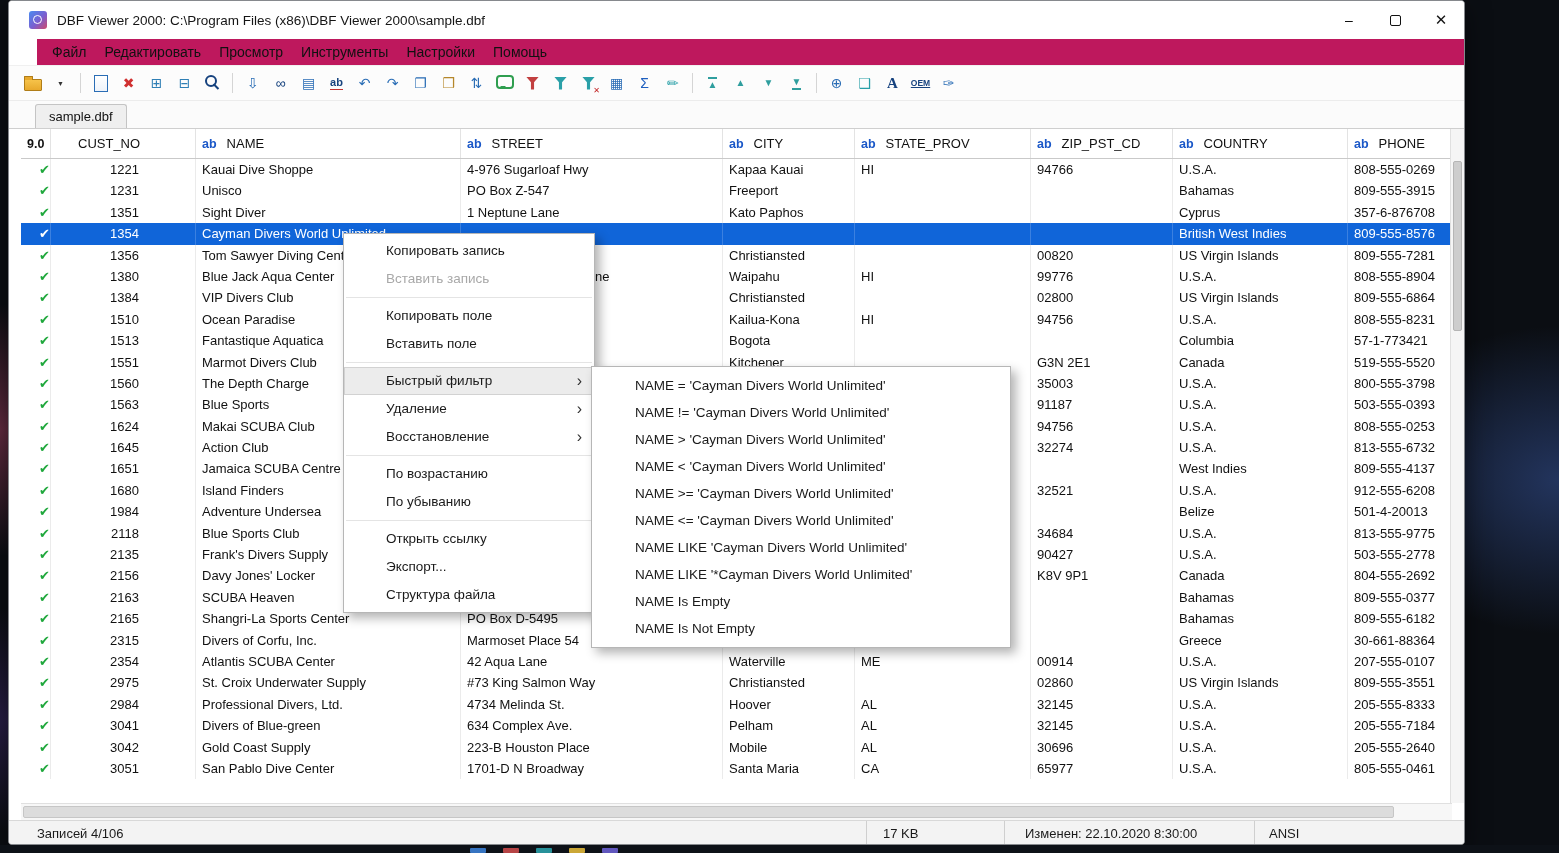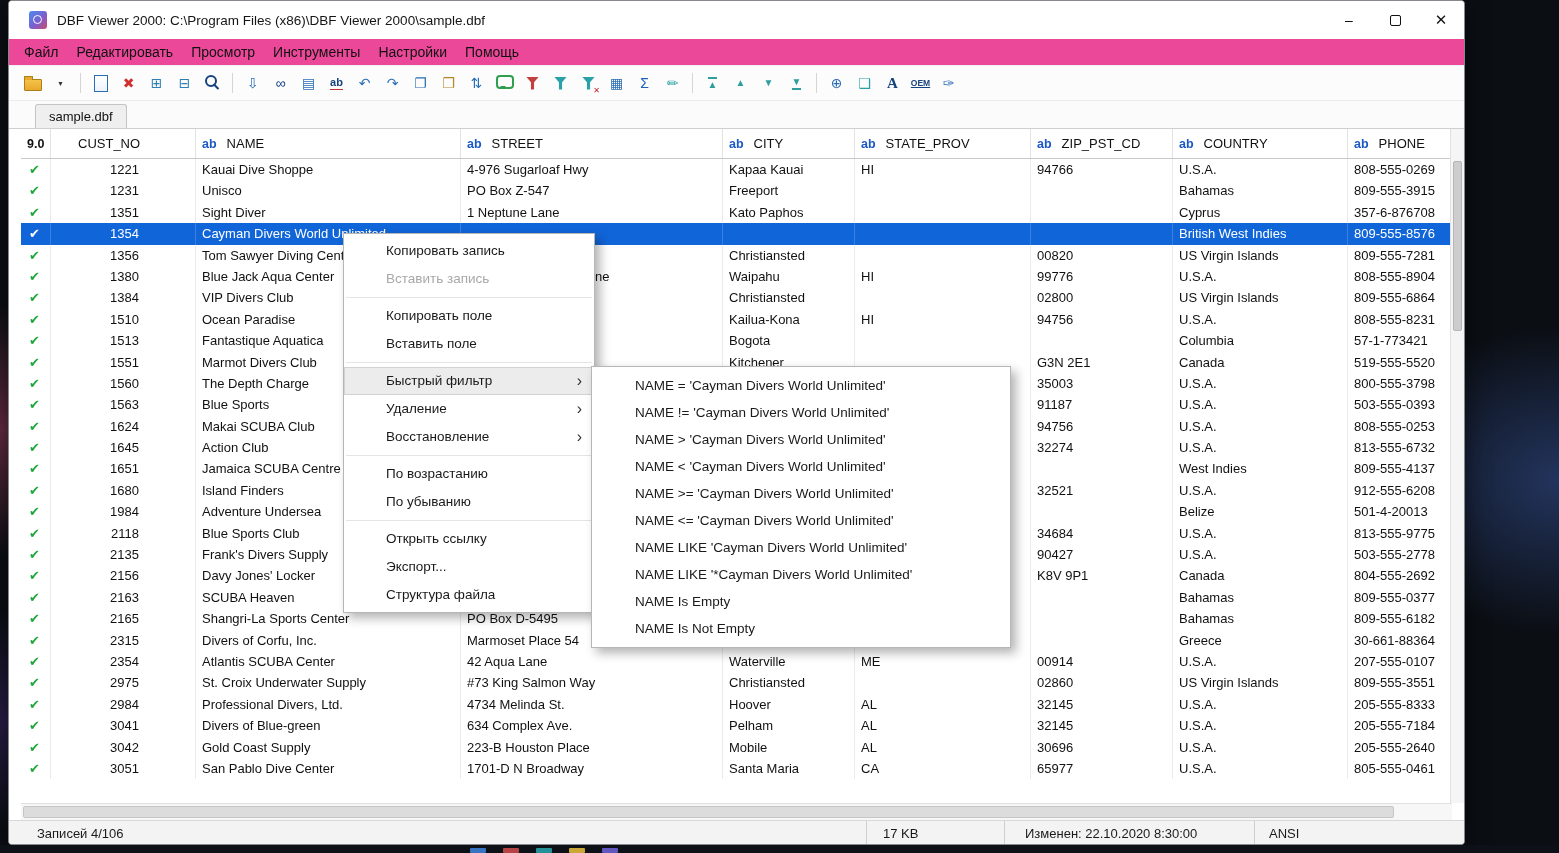--- a/index.html
+++ b/index.html
@@ -19,21 +19,21 @@
   .titlebar { height:38px; display:flex; align-items:center; padding-left:20px; background:#fff; }
   .app-icon { width:18px; height:18px; border-radius:3px; background:linear-gradient(135deg,#4a8cf0 0%,#7a5fd0 55%,#d04a6a 100%); position:relative; flex:none; }
   .app-icon::after { content:""; position:absolute; left:4px; top:4px; width:7px; height:7px; border:1.6px solid #fff; border-radius:50%; }
   .title { margin-left:10px; font-size:13.5px; color:#151515; white-space:nowrap; }
   .win-controls { margin-left:auto; display:flex; height:38px; }
   .win-btn { width:46px; height:38px; display:flex; align-items:center; justify-content:center; font-size:14px; color:#111; }
   .maxi-box { width:11px; height:11px; border:1.4px solid #111; border-radius:2px; }
   .close-glyph { font-size:15px; }
 
   
-  .menubar { height:26px; display:flex; align-items:center; padding-left:6px; background:#ec4899; }
+  .menubar { height:26px; display:flex; align-items:center; padding-left:6px; background:#be185d;margin-left:28px; }
   .menu-item { padding:3px 9px; font-size:14px; color:#111; }
 
   
   .toolbar { height:36px; display:flex; align-items:center; padding-left:10px; gap:1px; background:#fcfcfc; border-top:1px solid #f0f0f0; border-bottom:1px solid #ececec; }
   .tb-btn { position:relative; width:27px; height:26px; display:flex; align-items:center; justify-content:center; flex:none; }
   .tb-sep { width:1px; height:20px; background:#d5d5d5; margin:0 5px; flex:none; }
   .glyph { font-size:14px; line-height:1; }
   .i-dd .glyph { font-size:7px; color:#333; }
   .i-ab .glyph { font-size:11px; font-weight:bold; color:#16427e; border-bottom:1px solid #c23333; line-height:1.1; }
   .i-oem .glyph { font-size:8.5px; font-weight:bold; color:#16427e; letter-spacing:0;text-decoration:underline; }
@@ -57,21 +57,21 @@
   .tab { margin-left:26px; height:24px; padding:4px 13px 0 13px; background:#efefef; border:1px solid #c4c4c4; border-bottom:none; border-radius:3px 3px 0 0; font-size:13px; color:#111; }
 
   
   .grid { position:relative; height:674px; margin-left:12px; background:#fff; }
   .grid-header { display:flex; height:30px; border-bottom:1px solid #c9c9c9; align-items:center; }
   .h-cell { display:flex; align-items:center; gap:10px; height:100%; border-right:1px solid #e3e3e3; padding-left:6px; overflow:hidden; flex:none; }
   .h-ab { color:#1b58c8; font-weight:bold; font-size:12.5px; }
   .h-num { color:#111; font-weight:bold; font-size:12.5px; }
   .h-label { font-size:13px; color:#111; white-space:nowrap; }
   .h-clip { width:11px; height:13px; border:1px solid #999; background:linear-gradient(#fff,#e8e8e8); flex:none; }
-  .c0{width:30px;} .c1{width:145px;} .c2{width:265px;} .c3{width:262px;} .c4{width:132px;} .c5{width:176px;}
+  .c0{width:30px;text-align:right;} .c1{width:145px;} .c2{width:265px;} .c3{width:262px;} .c4{width:132px;} .c5{width:176px;}
   .c6{width:142px;} .c7{width:175px;} .c8{width:132px;} .c9{width:58px; border-right:none;}
   .h-cell.c1 .h-label { padding-left:21px; }
   .grid-body { }
   .row { display:flex; height:21.4px; line-height:21.4px; font-size:13px; color:#111; }
   .cell { border-right:1px solid #ebebeb; padding:0 6px; white-space:nowrap; overflow:hidden; flex:none; }
   .cell.c0 { padding:0 0 0 8px; }
   .cell.c1 { text-align:right; padding-right:56px; }
   .check { font-weight:bold; font-size:13px; }
   .row .check { color:#1fa83c; }
   .row.selected { background:#1065d9; color:#fff; }

